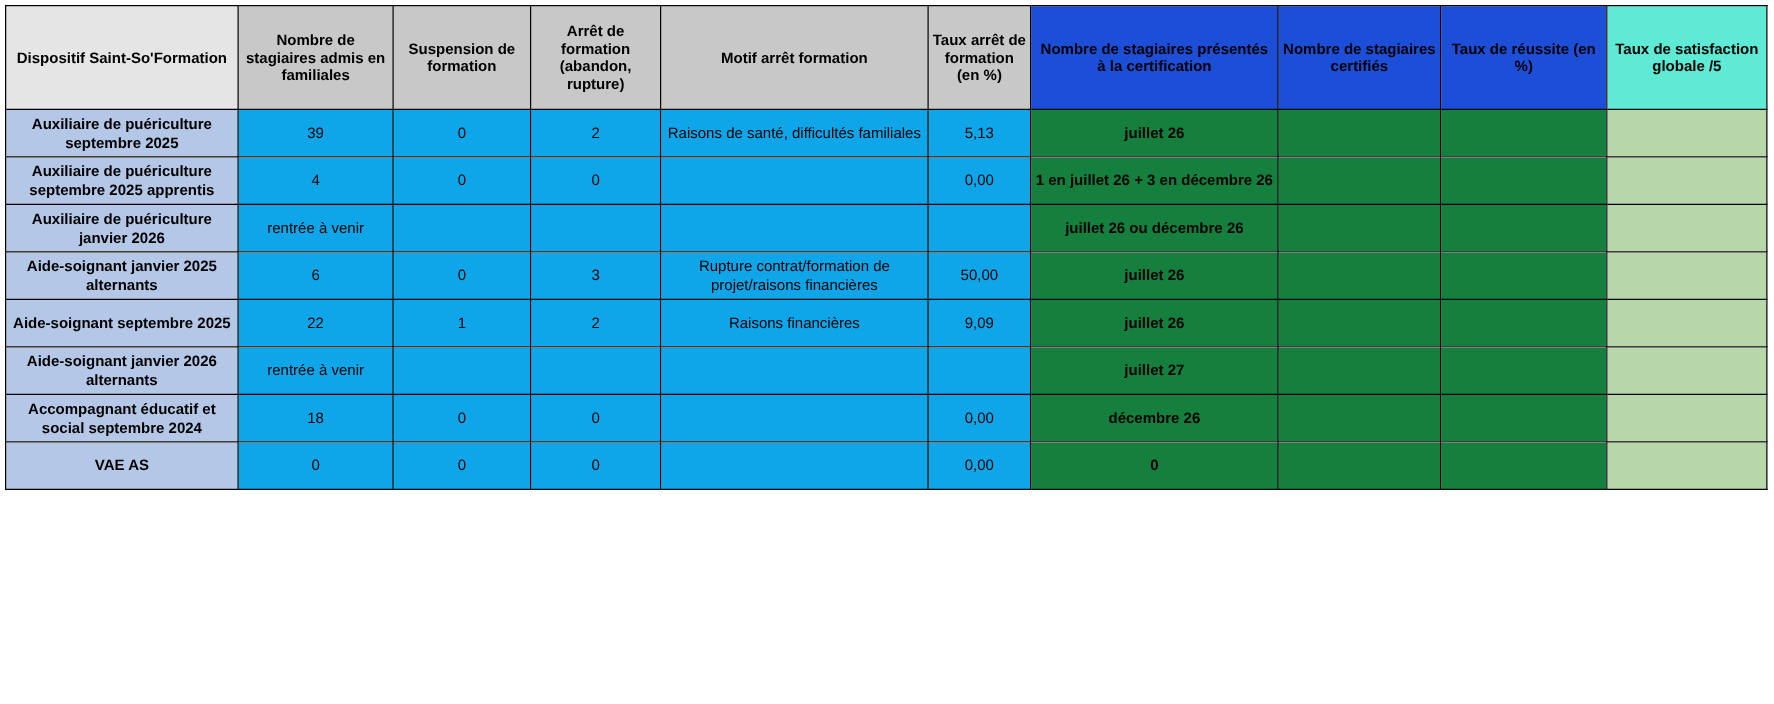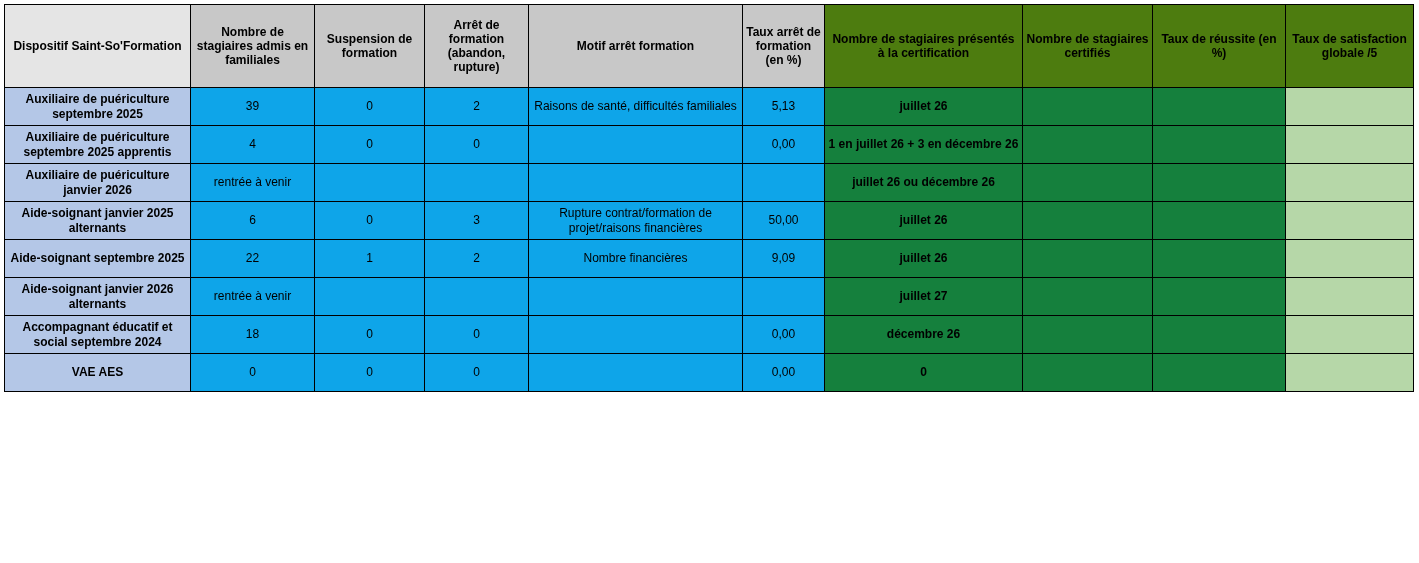--- a/index.html
+++ b/index.html
@@ -39,22 +39,22 @@
   }
   
   thead th {
     font-weight: bold;
     font-size: 12px;
     height: 78px;
     line-height: 1.2;
   }
   th.h-blue   { background: #e5e5e5; }
   th.h-gray   { background: #C8C8C8; }
-  th.h-yellow { background: #4d7c0f; margin-top: 44px; }
-  th.h-green  { background: #4d7c0f; }
+  th.h-yellow { background: #1d4ed8; margin-top: 44px; }
+  th.h-green  { background: #5eead4; }
 
   
   td.c-blue   { background: #B4C7E7; font-weight: bold; font-size: 12px; }
   td.c-gray   { background: #0ea5e9; font-weight: normal; margin-top: 44px; }
   td.c-yellow { background: #15803d; font-weight: bold; }
   td.c-green  { background: #B6D7A8; }
 
   tbody tr { height: 38px; padding-left: 10px; }
 
   
@@ -147,21 +147,21 @@
           <td class="c-yellow">juillet 26</td>
           <td class="c-yellow"></td>
           <td class="c-yellow"></td>
           <td class="c-green"></td>
         </tr>
         <tr>
           <td class="c-blue">Aide-soignant septembre 2025</td>
           <td class="c-gray">22</td>
           <td class="c-gray">1</td>
           <td class="c-gray">2</td>
-          <td class="c-gray">Nombre financières</td>
+          <td class="c-gray">Raisons financières</td>
           <td class="c-gray">9,09</td>
           <td class="c-yellow">juillet 26</td>
           <td class="c-yellow"></td>
           <td class="c-yellow"></td>
           <td class="c-green"></td>
         </tr>
         <tr>
           <td class="c-blue">Aide-soignant janvier 2026 alternants</td>
           <td class="c-gray">rentrée à venir</td>
           <td class="c-gray"></td>
@@ -179,21 +179,21 @@
           <td class="c-gray">0</td>
           <td class="c-gray">0</td>
           <td class="c-gray"></td>
           <td class="c-gray">0,00</td>
           <td class="c-yellow">décembre 26</td>
           <td class="c-yellow"></td>
           <td class="c-yellow"></td>
           <td class="c-green"></td>
         </tr>
         <tr>
-          <td class="c-blue">VAE AES</td>
+          <td class="c-blue">VAE AS</td>
           <td class="c-gray">0</td>
           <td class="c-gray">0</td>
           <td class="c-gray">0</td>
           <td class="c-gray"></td>
           <td class="c-gray">0,00</td>
           <td class="c-yellow">0</td>
           <td class="c-yellow"></td>
           <td class="c-yellow"></td>
           <td class="c-green"></td>
         </tr>

